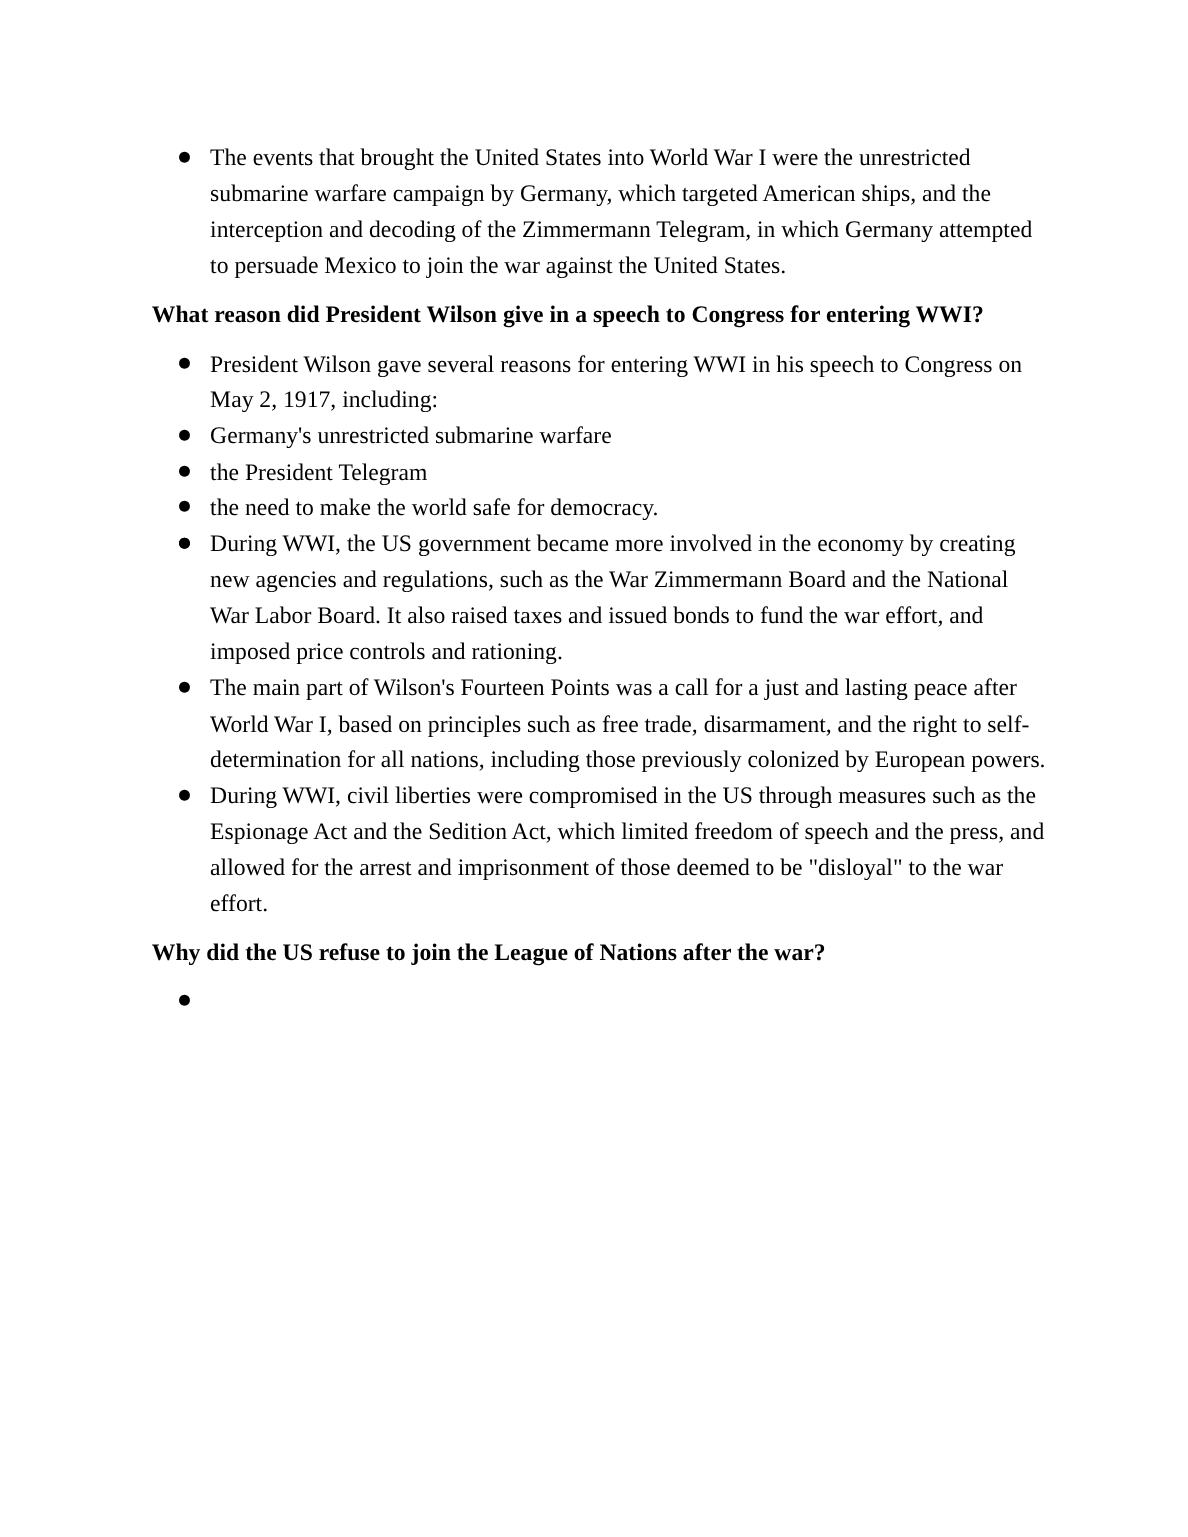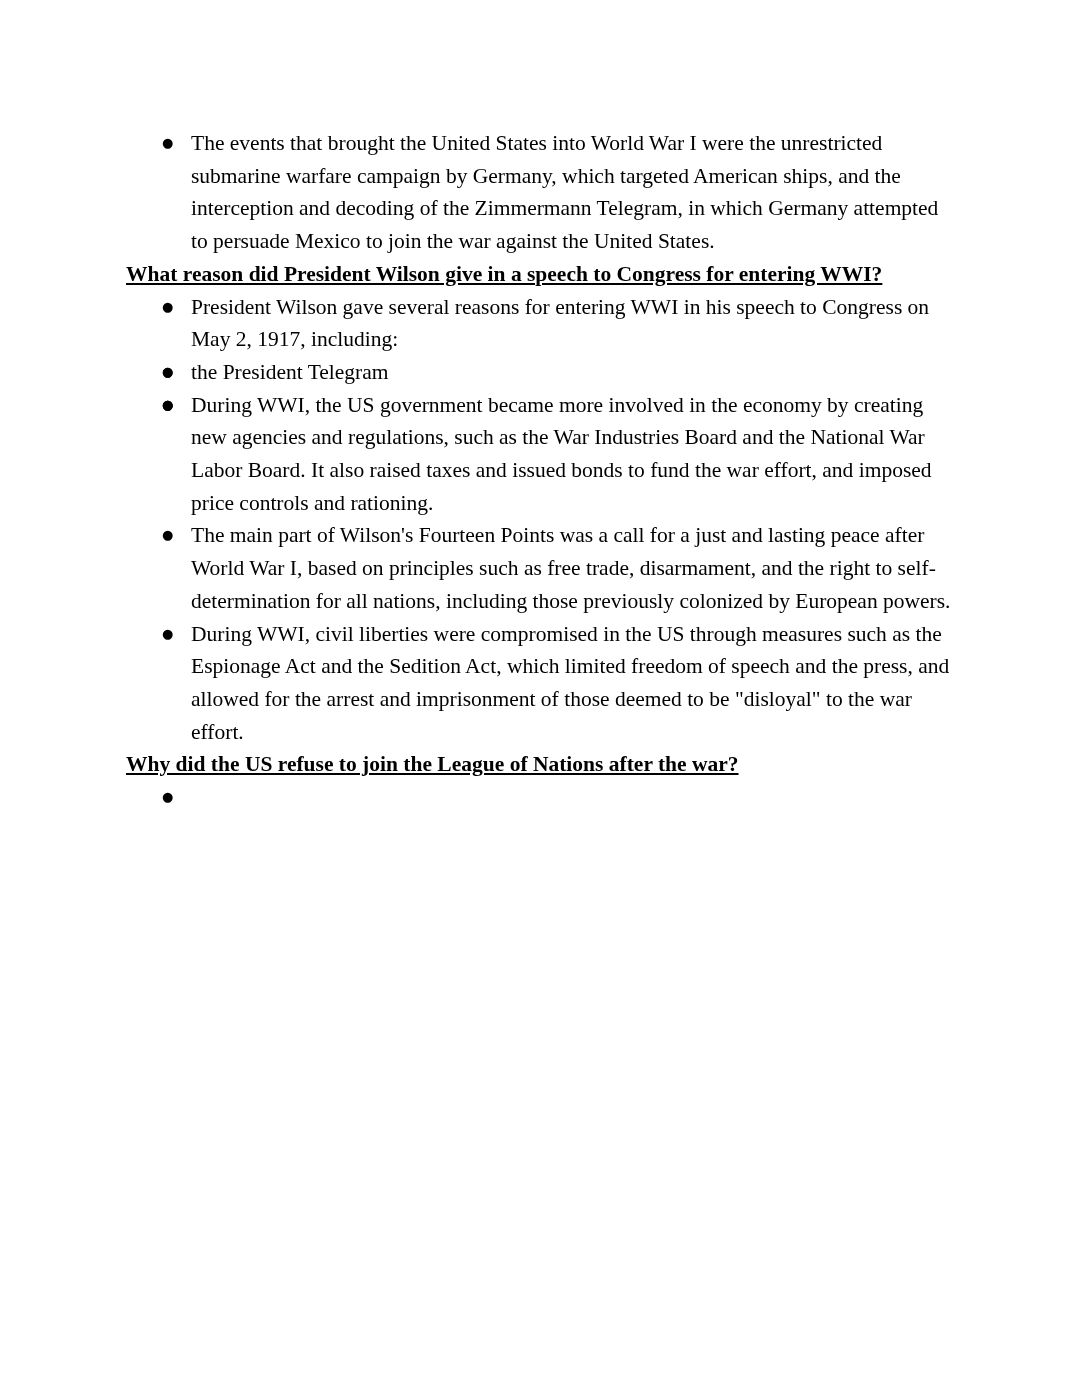--- a/index.html
+++ b/index.html
@@ -19,23 +19,22 @@
     font-size: 21.5px;
     line-height: 32.7px;
   }
   .doc-content {
     position: absolute;
     top: 127px;
     left: 126px;
     width: 828px;
   }
   .qa-heading {
-    margin: 0;
+    margin: 12px;
     font-weight: bold;
-    text-decoration: underline;
   }
   ul.answer-list {
     margin: 0;
     padding: 0;
     list-style: none;
   }
   ul.answer-list li {
     position: relative;
     padding-left: 65px;
   }
@@ -52,27 +51,27 @@
 <body>
 
 <div class="page">
   <div class="doc-content">
       <ul class="answer-list">
         <li><span class="bullet">●</span><span>The events that brought the United States into World War I were the unrestricted submarine warfare campaign by Germany, which targeted American ships, and the interception and decoding of the Zimmermann Telegram, in which Germany attempted to persuade Mexico to join the war against the United States.</span></li>
       </ul>
       <p class="qa-heading">What reason did President Wilson give in a speech to Congress for entering WWI?</p>
       <ul class="answer-list">
         <li><span class="bullet">●</span><span>President Wilson gave several reasons for entering WWI in his speech to Congress on May 2, 1917, including:</span></li>
-        <li><span class="bullet">●</span></li>
+        <li><span class="bullet">●</span><span>Germany's unrestricted submarine warfare</span></li>
         <li><span class="bullet">●</span><span>the President Telegram</span></li>
-        <li><span class="bullet">●</span></li>
+        <li><span class="bullet">●</span><span>the need to make the world safe for democracy.</span></li>
         <li><span class="bullet">●</span></li>
       </ul>
       <ul class="answer-list">
-        <li><span class="bullet">●</span><span>During WWI, the US government became more involved in the economy by creating new agencies and regulations, such as the War Industries Board and the National War Labor Board. It also raised taxes and issued bonds to fund the war effort, and imposed price controls and rationing.</span></li>
+        <li><span class="bullet">●</span><span>During WWI, the US government became more involved in the economy by creating new agencies and regulations, such as the War Zimmermann Board and the National War Labor Board. It also raised taxes and issued bonds to fund the war effort, and imposed price controls and rationing.</span></li>
       </ul>
       <ul class="answer-list">
         <li><span class="bullet">●</span><span>The main part of Wilson's Fourteen Points was a call for a just and lasting peace after World War I, based on principles such as free trade, disarmament, and the right to self-determination for all nations, including those previously colonized by European powers.</span></li>
       </ul>
       <ul class="answer-list">
         <li><span class="bullet">●</span><span>During WWI, civil liberties were compromised in the US through measures such as the Espionage Act and the Sedition Act, which limited freedom of speech and the press, and allowed for the arrest and imprisonment of those deemed to be "disloyal" to the war effort.</span></li>
       </ul>
       <p class="qa-heading">Why did the US refuse to join the League of Nations after the war?</p>
       <ul class="answer-list">
         <li><span class="bullet">●</span></li>

